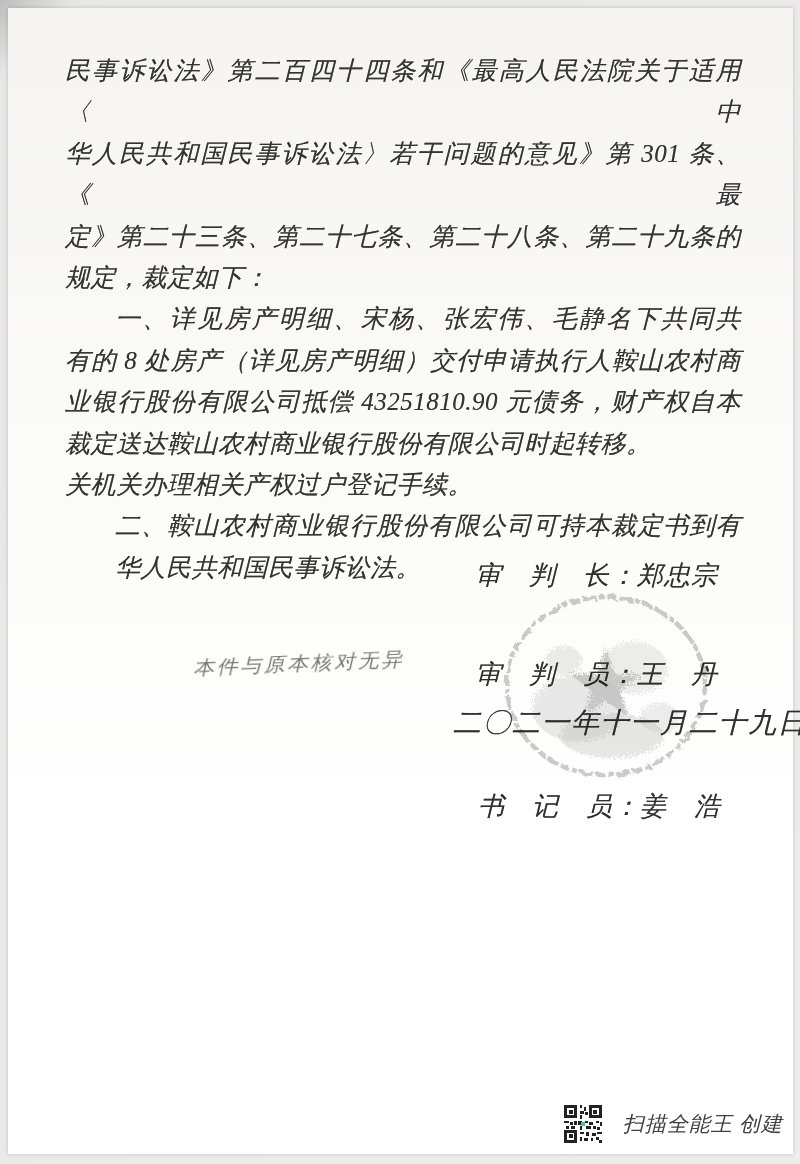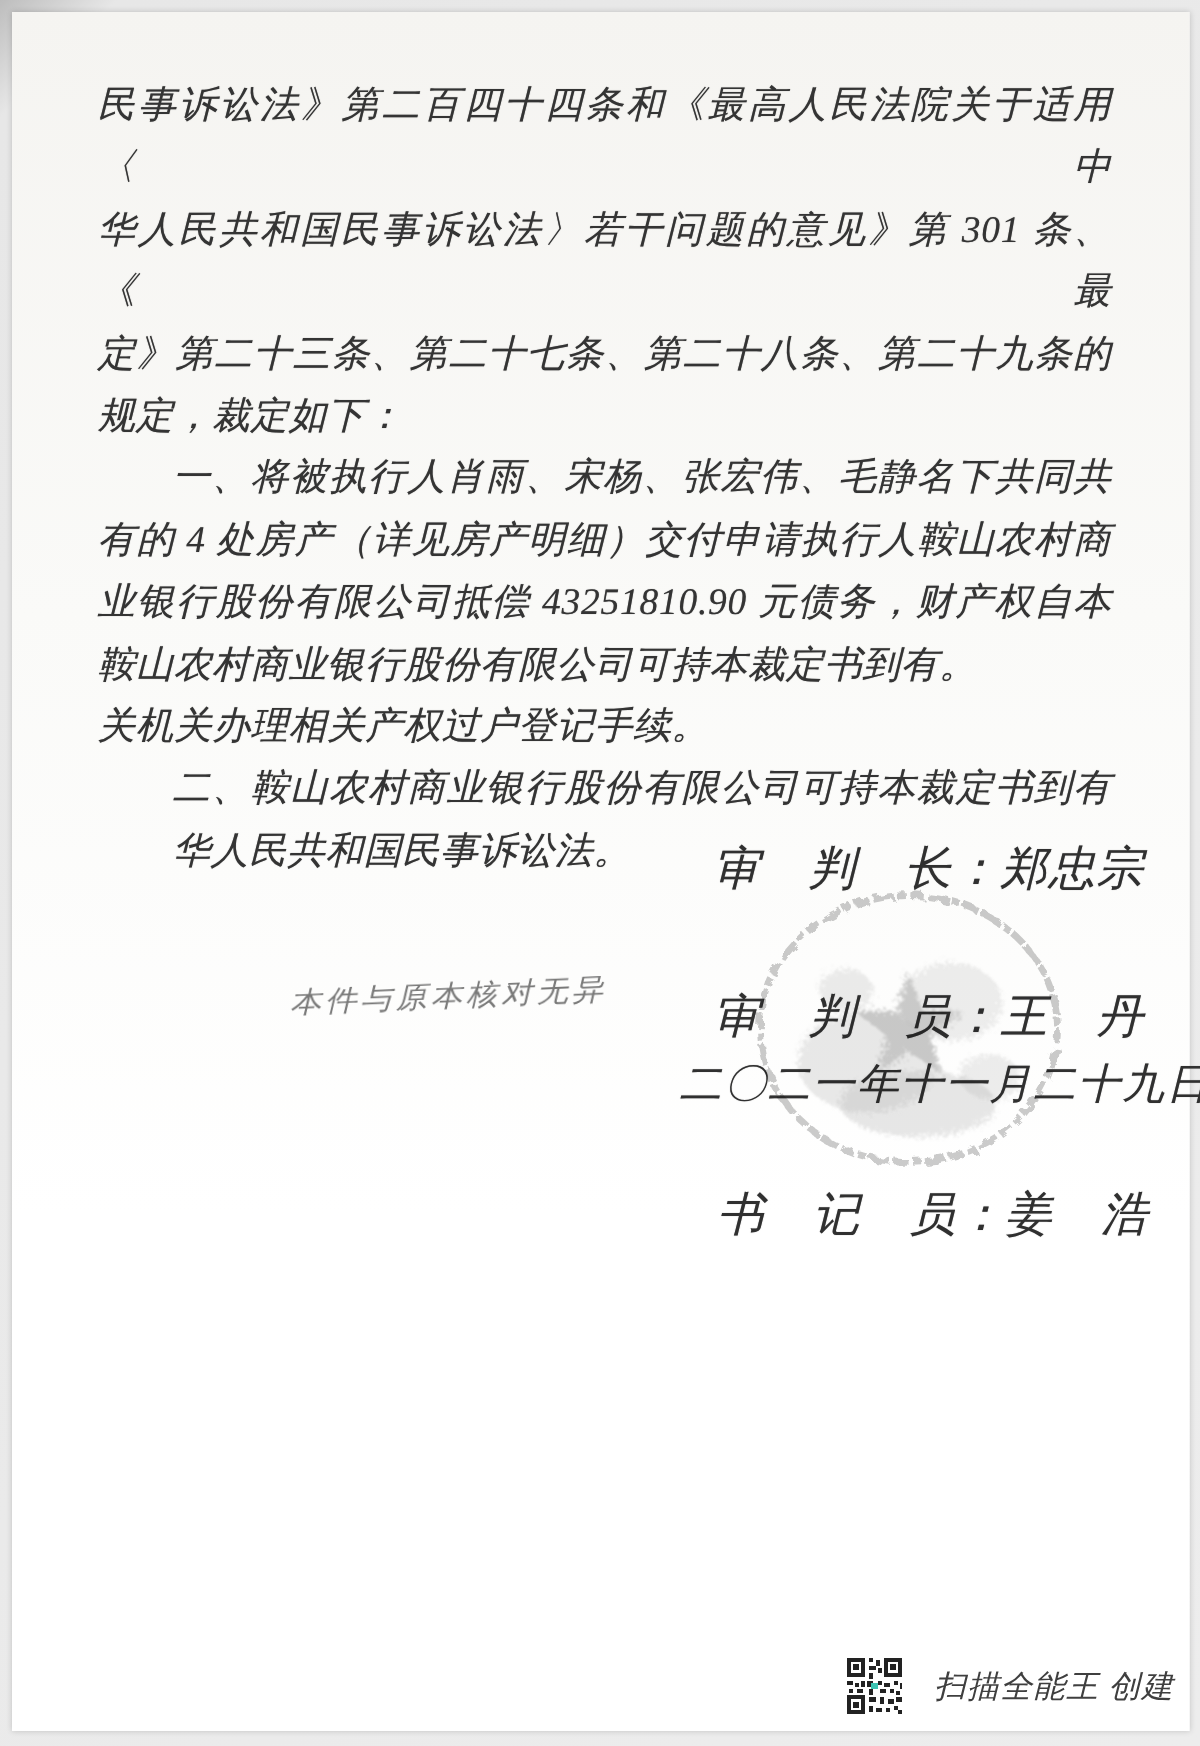--- a/index.html
+++ b/index.html
@@ -25,21 +25,21 @@
     font-size:25px;line-height:41.4px;letter-spacing:0.5px;
     color:#343434;
     text-shadow:0 0 0.6px rgba(40,40,40,0.55);
   }
   .line{white-space:nowrap;}
   .line.justify{white-space:normal;text-align:justify;text-align-last:justify;}
   .line.indent{text-indent:2em;}
   
   .sig{
     position:absolute;white-space:nowrap;
-    font-size:31px;color:#303030;letter-spacing:1px;
+    font-size:26px;color:#303030;letter-spacing:1px;
     text-shadow:0 0 0.6px rgba(40,40,40,0.5);
   }
   .sig.s1{left:467px;top:550px;}
   .sig.s2{left:467px;top:602px;}
   .sig.s3{left:467px;top:649px;}
   .sig.date{left:445px;top:696px;font-size:28px;letter-spacing:1.5px;}
   .sig.clerk{left:470px;top:781px;}
   
   .verify-note{
     position:absolute;left:185px;top:642px;
@@ -70,24 +70,24 @@
 
 <div class="frame"></div>
 
 <div class="page">
 
   <div class="body-text">
     <div class="line justify">民事诉讼法》第二百四十四条和《最高人民法院关于适用〈中</div>
     <div class="line justify">华人民共和国民事诉讼法〉若干问题的意见》第 301 条、《最</div>
     <div class="line justify">定》第二十三条、第二十七条、第二十八条、第二十九条的</div>
     <div class="line">规定，裁定如下：</div>
-    <div class="line justify indent">一、将被执行人肖雨、宋杨、张宏伟、毛静名下共同共</div>
-    <div class="line justify">有的 4 处房产（详见房产明细）交付申请执行人鞍山农村商</div>
+    <div class="line justify indent">一、详见房产明细、宋杨、张宏伟、毛静名下共同共</div>
+    <div class="line justify">有的 8 处房产（详见房产明细）交付申请执行人鞍山农村商</div>
     <div class="line justify">业银行股份有限公司抵偿 43251810.90 元债务，财产权自本</div>
-    <div class="line">鞍山农村商业银行股份有限公司可持本裁定书到有。</div>
+    <div class="line">裁定送达鞍山农村商业银行股份有限公司时起转移。</div>
     <div class="line">关机关办理相关产权过户登记手续。</div>
     <div class="line justify indent">二、鞍山农村商业银行股份有限公司可持本裁定书到有</div>
     <div class="line indent">华人民共和国民事诉讼法。</div>
   </div>
 
   <div class="sig s1">审　判　长：郑忠宗</div>
   <div class="sig s3">审　判　员：王　丹</div>
   <div class="sig date">二〇二一年十一月二十九日</div>
   <div class="sig clerk">书　记　员：姜　浩</div>
 

